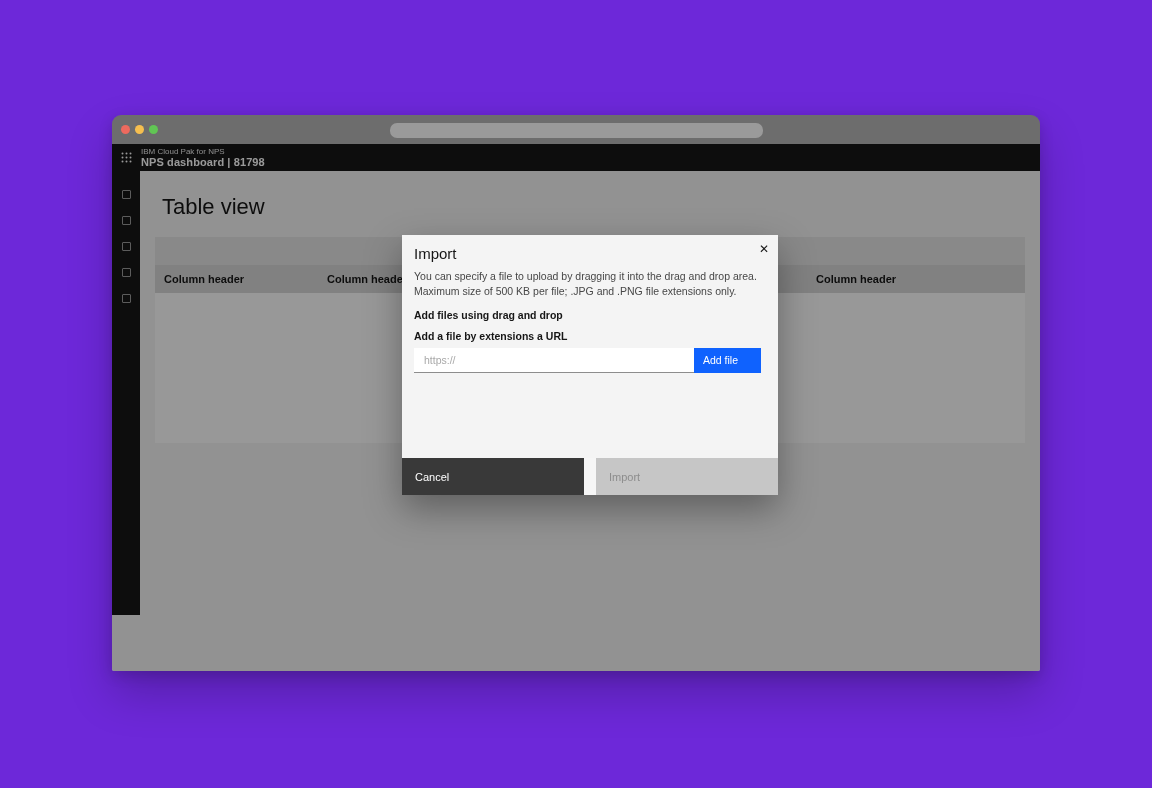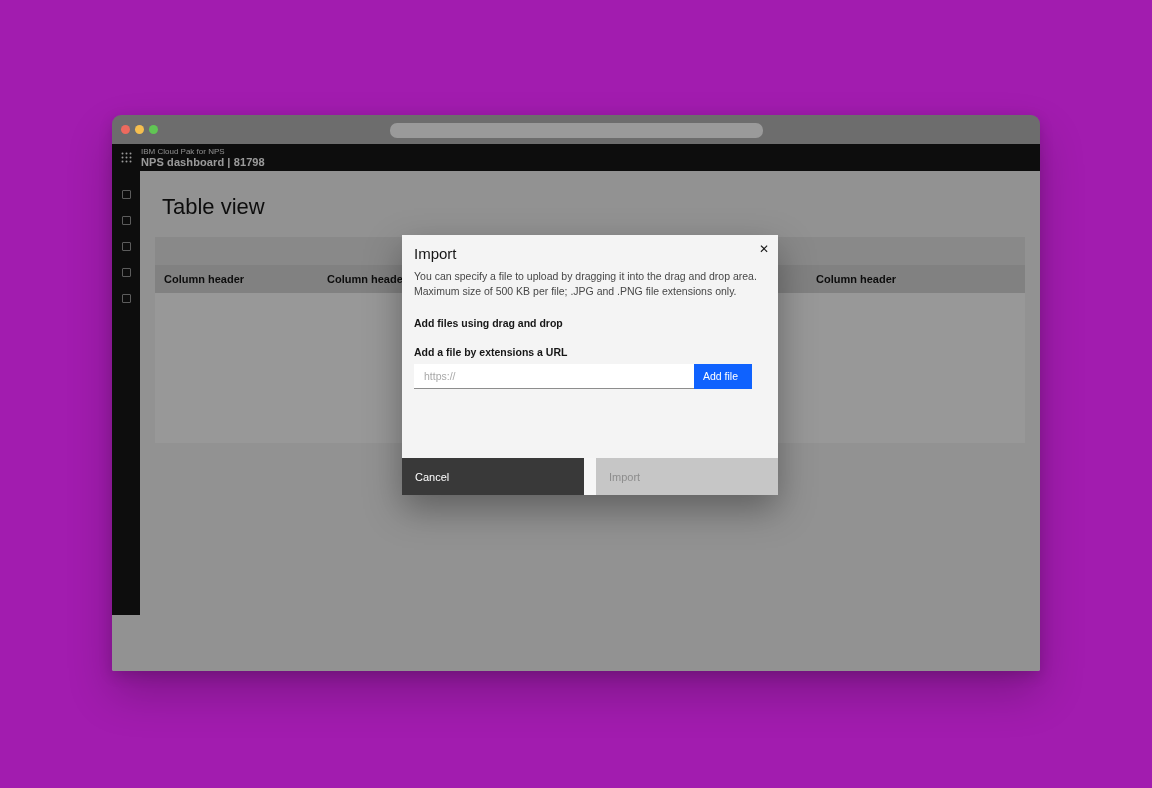--- a/index.html
+++ b/index.html
@@ -1,18 +1,18 @@
 <!DOCTYPE html>
 <html><head>
 <meta charset="utf-8">
 <style>
   * { margin:0; padding:0; box-sizing:border-box; }
   html,body { width:1152px; height:788px; background:#ffffff; font-family:"Liberation Sans", sans-serif; overflow:hidden; }
 
-  .canvas { position:relative; width:1152px; height:788px; background:#a21caf; }
+  .canvas { position:relative; width:1152px; height:788px; background:#6d28d9; }
 
   
   .window {
     position:absolute; left:112px; top:115px; width:928px; height:556px;
     border-radius:9px 9px 2px 2px;
     box-shadow:0 22px 45px rgba(0,0,0,0.22), 0 4px 14px rgba(0,0,0,0.15);
     overflow:hidden;
   }
   .titlebar { position:relative; height:29px; background:#6d6d6d; }
   .lights { position:absolute; left:9px; top:10px; display:flex; gap:5px; }
@@ -55,33 +55,33 @@
     display:flex; flex-direction:column;
   }
   .modal-content { position:relative; padding:10px 10px 0 12px; flex:1; }
   .modal-title { font-size:15px; font-weight:400; color:#161616; }
   .modal-close {
     position:absolute; top:4px; right:4px; width:20px; height:20px;
     background:transparent; border:none; font-size:12px; color:#161616; cursor:pointer;
     font-family:"Liberation Sans", sans-serif; line-height:20px;
   }
   .modal-desc { margin-top:7px; font-size:10.5px; line-height:1.47; color:#474747; max-width:352px; }
-  .field-label { margin-top:17px; font-size:10.5px; font-weight:700; color:#161616; }
+  .field-label { margin-top:9px; font-size:10.5px; font-weight:700; color:#161616; }
   .dropzone {
     margin-top:6px; height:53px; border:1px dashed #ababab; padding:9px 10px; cursor:pointer;
   }
   .dropzone-hint { font-size:10.5px; color:#2f6de8; }
   .url-row { display:flex; margin-top:6px; gap:0; align-items:stretch; }
   .url-input {
     width:280px; height:25px; background:#ffffff; border:none; border-bottom:1px solid #8d8d8d;
     padding:0 0 0 10px; font-size:10.5px; color:#161616; font-family:"Liberation Sans", sans-serif; outline:none;
   }
   .url-input::placeholder { color:#a8a8a8; }
   .btn-addfile {
-    width:58px; height:25px; background:#0f62fe; color:#ffffff; border:none; cursor:pointer;
+    width:67px; height:25px; background:#0f62fe; color:#ffffff; border:none; cursor:pointer;
     font-size:10.5px; text-align:left; padding-left:9px; font-family:"Liberation Sans", sans-serif;
   }
   .modal-footer { height:37px; display:flex; gap:12px; background:#f6f6f6; }
   .btn-footer {
     flex:1; border:none; cursor:pointer; display:flex; align-items:center;
     font-size:11px; padding-left:13px; font-family:"Liberation Sans", sans-serif;
   }
   .btn-cancel { background:#393939; color:#ffffff; }
   .btn-import { background:#c6c6c6; color:#8d8d8d; cursor:default; }
 </style>

